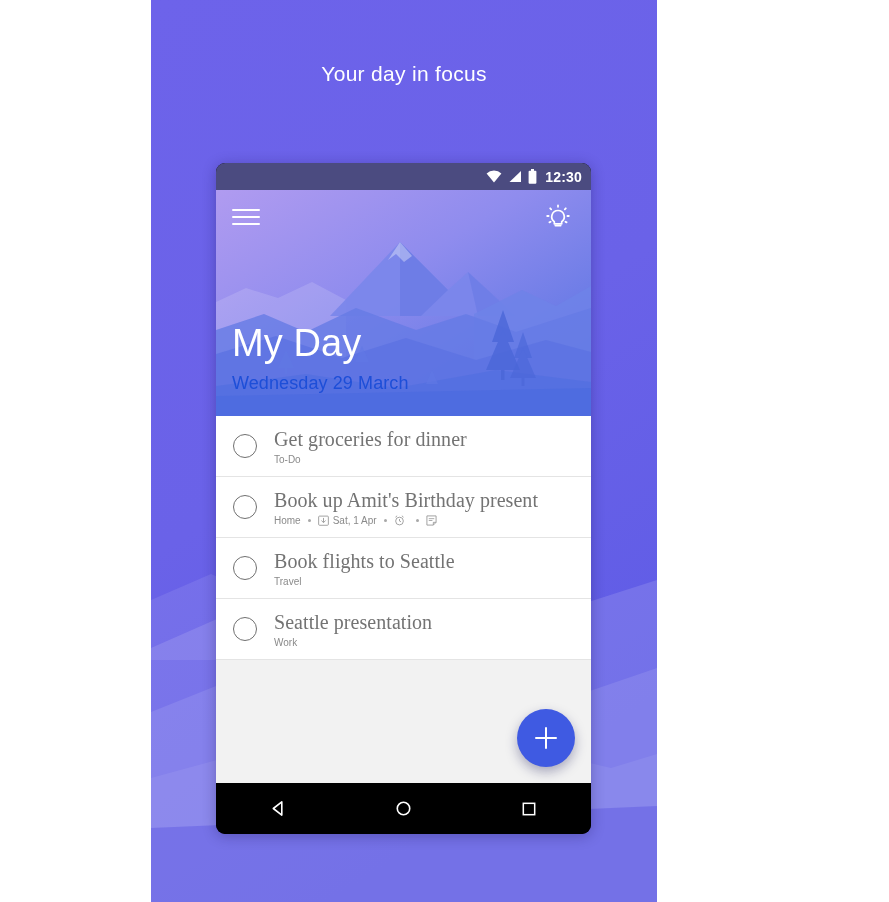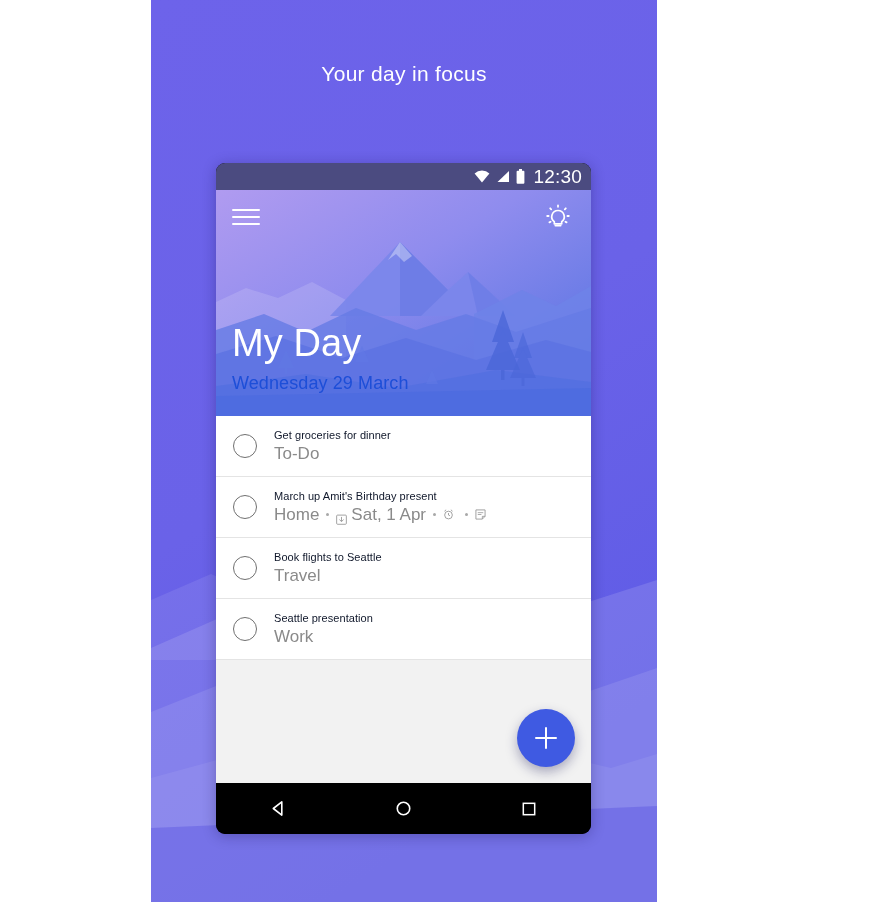--- a/index.html
+++ b/index.html
@@ -72,22 +72,22 @@
     background: #4b4b80;
     display: flex;
     align-items: center;
     justify-content: flex-end;
     padding-right: 9px;
     box-sizing: border-box;
   }
   #status-bar .sb-icon { margin-left: 6px; display: block; }
   #status-clock {
     color: #ffffff;
-    font-size: 19px;
-    font-weight: 400;
+    font-size: 14px;
+    font-weight: 700;
     margin-left: 8px;
     letter-spacing: 0.2px;
   }
 
   
   #hero {
     position: absolute;
     left: 0; top: 27px;
     width: 375px; height: 226px;
     overflow: hidden;
@@ -159,30 +159,31 @@
     width: 22px; height: 22px;
     border: 1.6px solid #707070;
     border-radius: 50%;
     margin-left: 17px;
     margin-right: 17px;
     flex: 0 0 auto;
     background: transparent;
   }
   .task-body { flex: 1 1 auto; min-width: 0; }
   .task-title {
-    color: #0f172a;
-    font-size: 11px;
+    color: #737373;
+    font-size: 20px;
     font-weight: 400;
     letter-spacing: 0.05px;
     white-space: nowrap;
+    font-family: Liberation Serif, serif;
   }
   .task-meta {
     margin-top: 3px;
     color: #8a8a8a;
-    font-size: 17px;
+    font-size: 10px;
     display: flex;
     align-items: center;
     white-space: nowrap;
   }
   .meta-dot {
     display: inline-block;
     width: 3px; height: 3px;
     border-radius: 50%;
     background: #a8a8a8;
     margin: 0 7px;
@@ -351,21 +352,21 @@
           <div class="task-title">Get groceries for dinner</div>
           <div class="task-meta">
             <span>To-Do</span>
           </div>
         </div>
       </div>
 
       <div class="task-row">
         <div class="task-checkbox"></div>
         <div class="task-body">
-          <div class="task-title">March up Amit's Birthday present</div>
+          <div class="task-title">Book up Amit's Birthday present</div>
           <div class="task-meta">
             <span>Home</span>
             <span class="meta-dot"></span>
             <span class="meta-group">
               <svg class="meta-ico" width="11" height="11" viewBox="0 0 12 12">
                 <rect x="0.7" y="1.2" width="10.6" height="10" rx="1" fill="none" stroke="#9a9a9a" stroke-width="1"></rect>
                 <path d="M6 3.2 L6 8 M3.8 6 L6 8.4 L8.2 6" fill="none" stroke="#9a9a9a" stroke-width="1"></path>
               </svg>
               <span>Sat, 1 Apr</span>
             </span>

